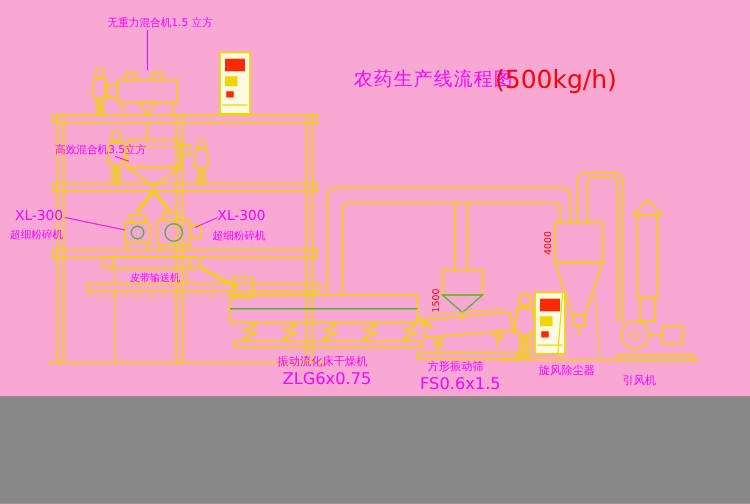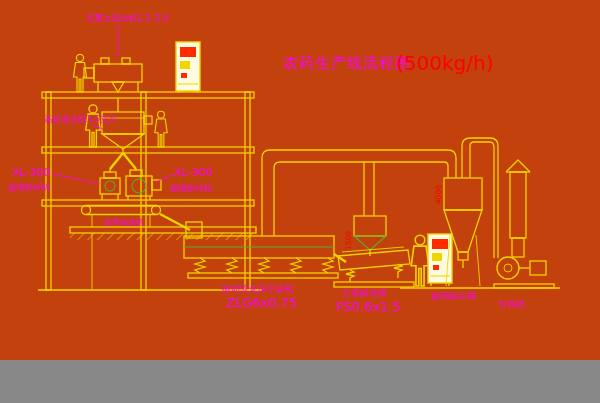--- a/index.html
+++ b/index.html
@@ -1,17 +1,17 @@
 <!DOCTYPE html>
 <html><head>
 <meta charset="utf-8">
 <style>
   html,body{margin:0;padding:0;background:#888;}
   .canvas{
-    position:relative;width:600px;height:360px;background:#c2410c;
+    position:relative;width:600px;height:317px;background:#f9a8d4;
     overflow:hidden;font-family:"DejaVu Sans",sans-serif;
   }
   .canvas svg{position:absolute;left:0;top:0;}
   
   .yl{stroke:#f0d500;fill:none;stroke-width:1.3;}
   .yl2{stroke:#f0d500;fill:none;stroke-width:2.4;}
   .ylthin{stroke:#f0d500;fill:none;stroke-width:0.9;}
   .gr{stroke:#58b030;fill:none;stroke-width:1.1;}
   .mgline{stroke:#ff00ff;fill:none;stroke-width:0.8;}
   .person{stroke:#f0d500;fill:none;stroke-width:1.2;}

